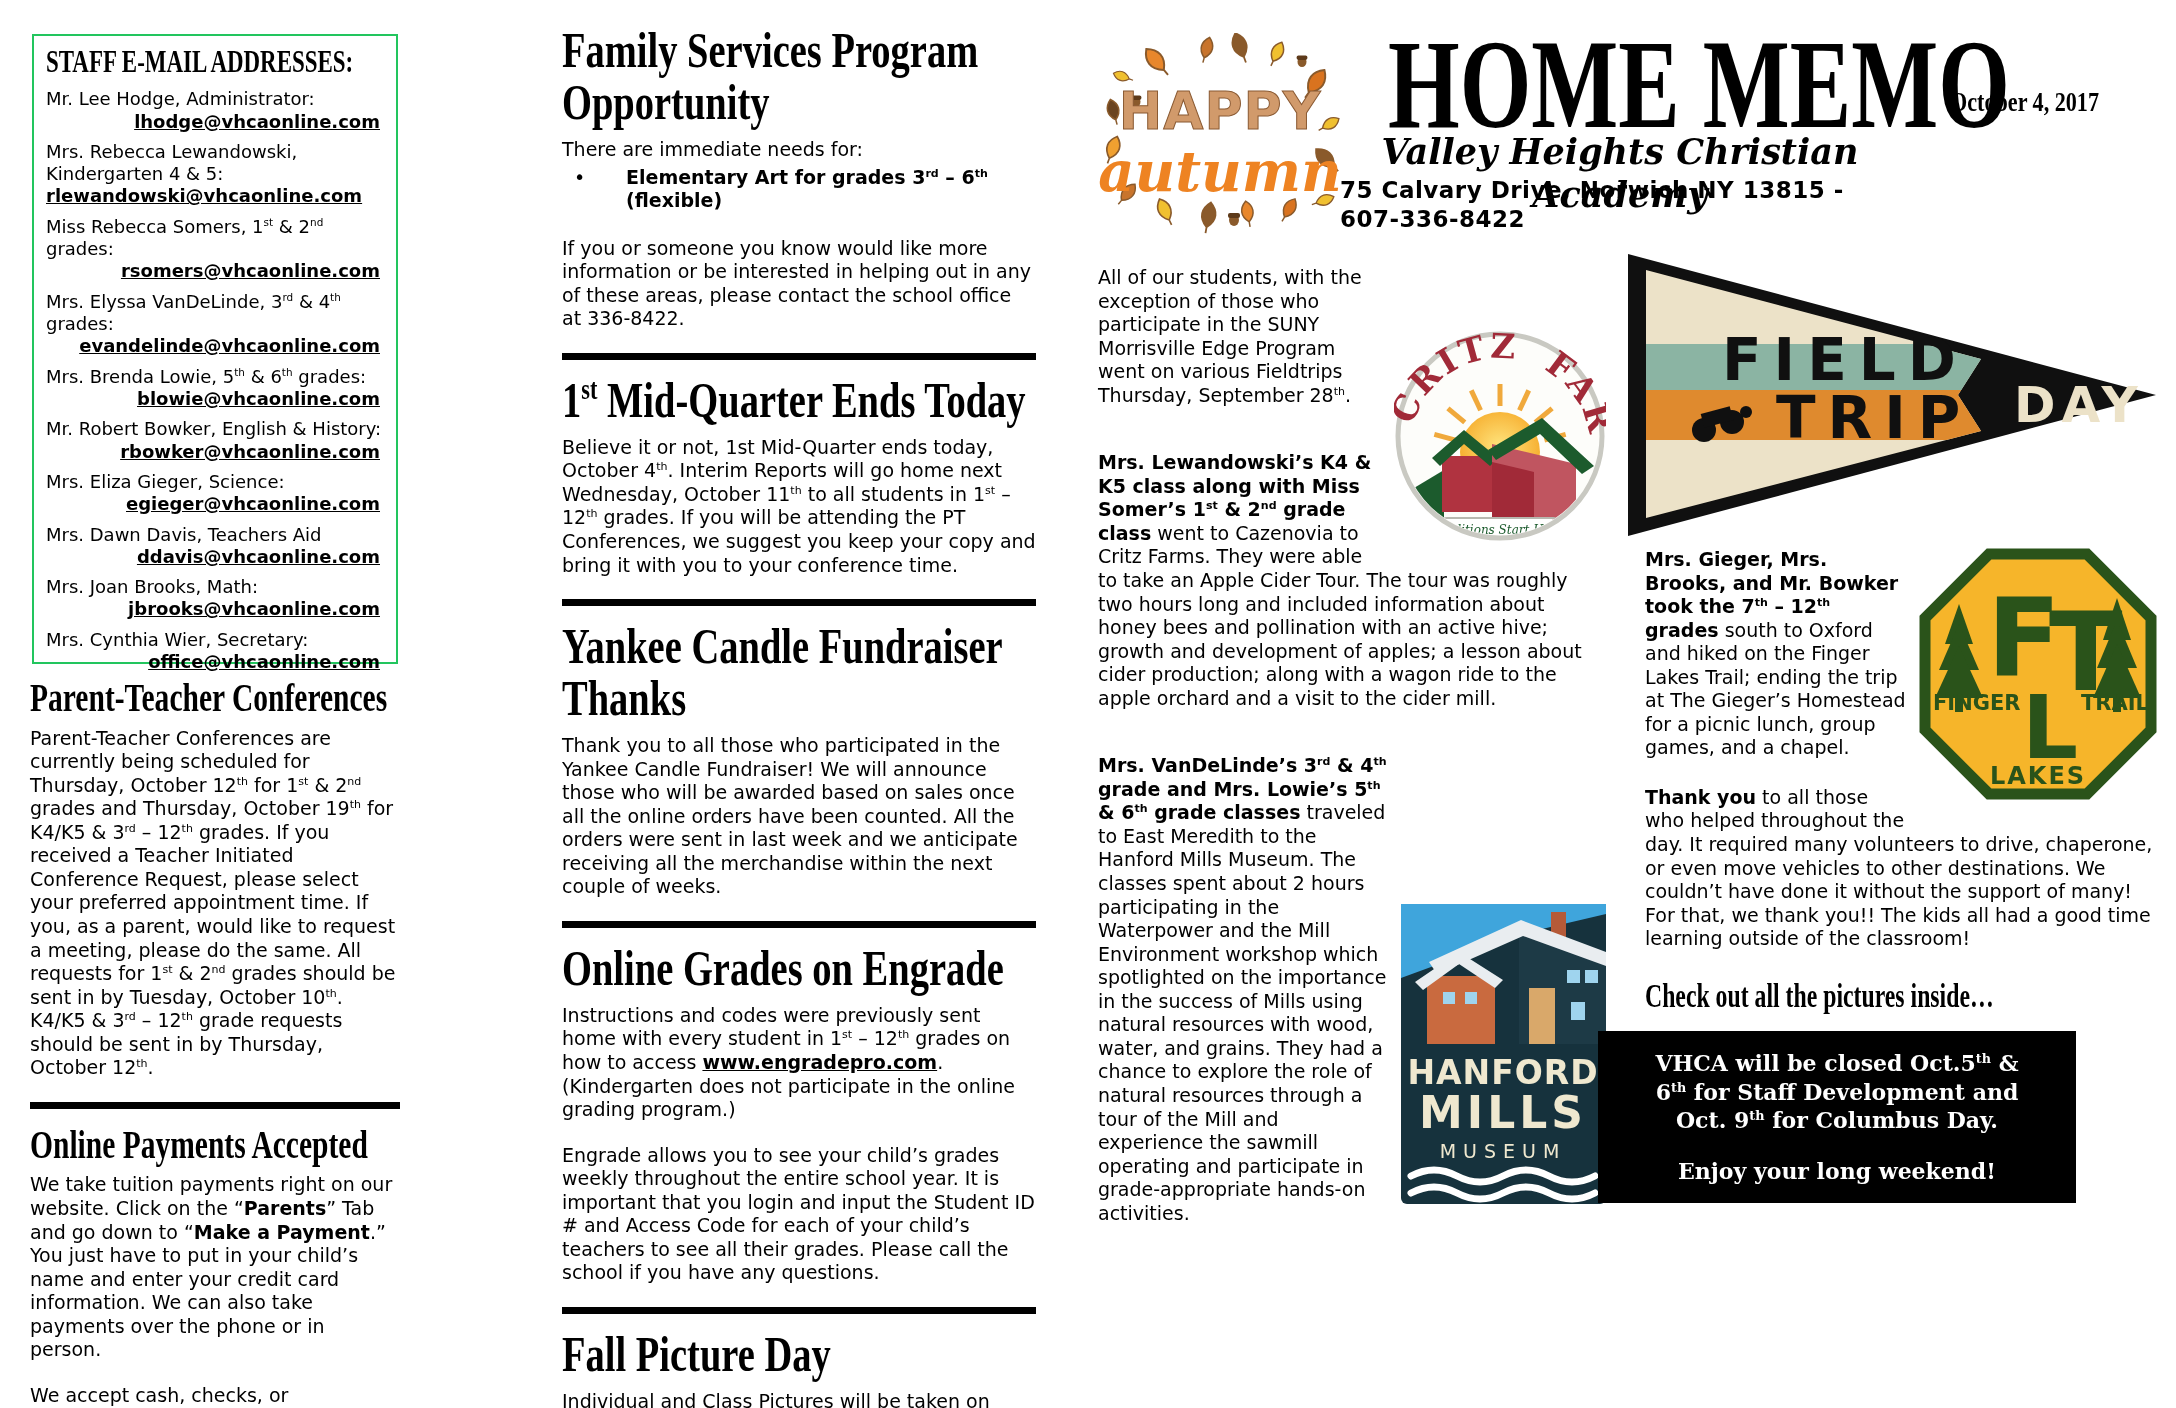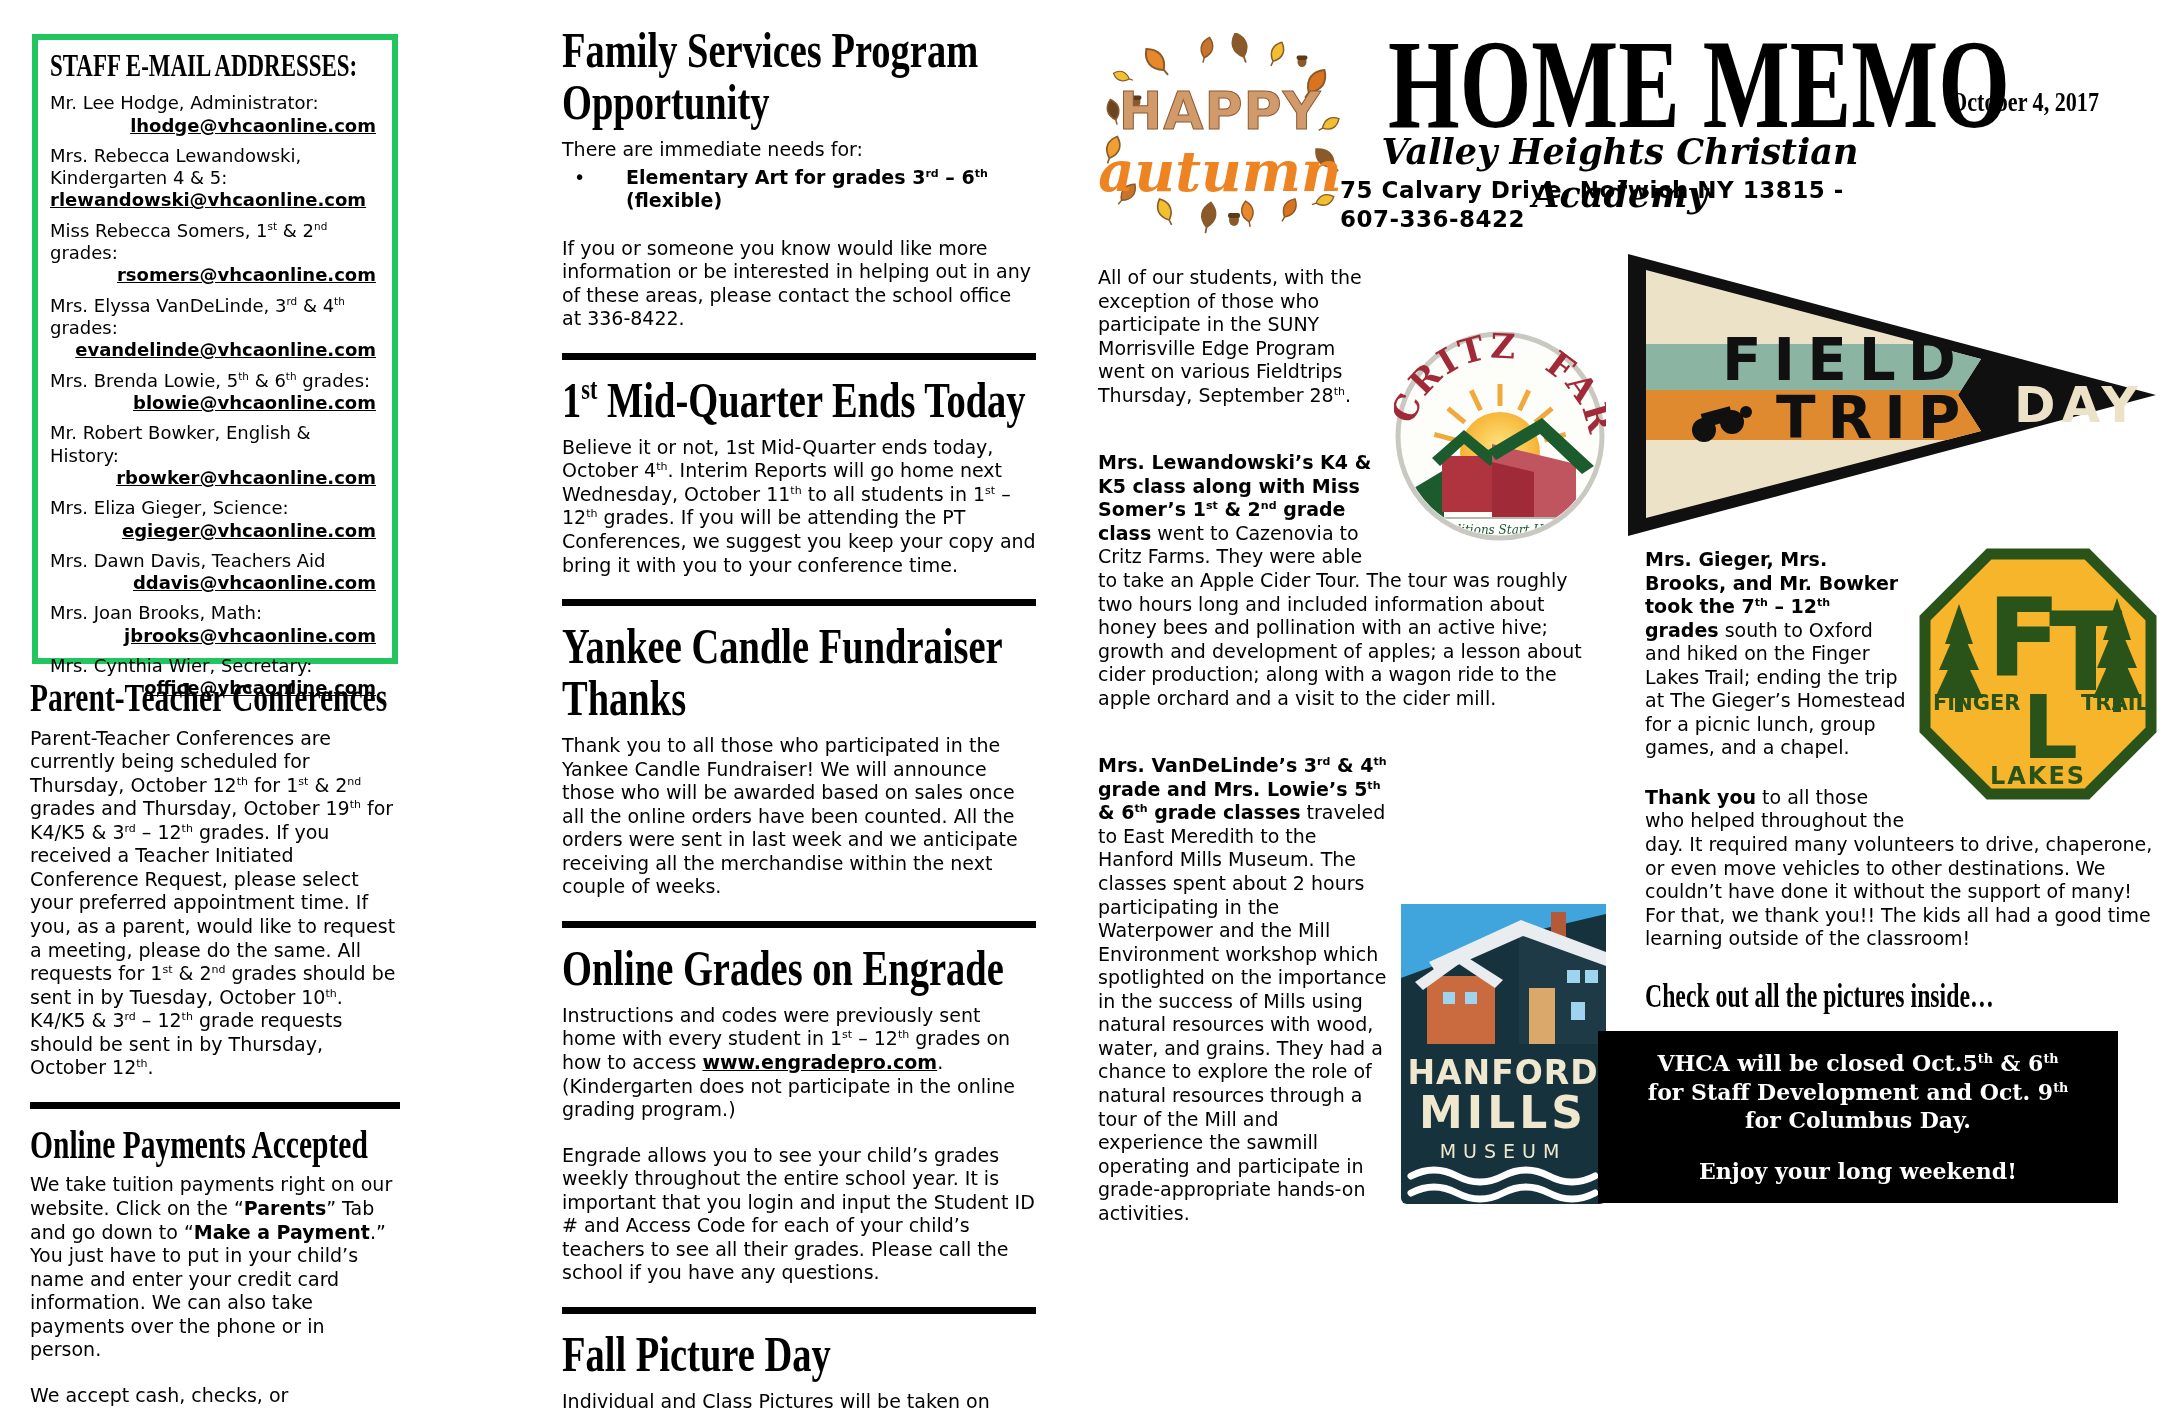--- a/index.html
+++ b/index.html
@@ -18,21 +18,21 @@
       transform-origin:0 0;white-space:nowrap;}
   .hl-col1{font-size:41px;transform:scaleX(0.72);margin:0 0 8px 0;}
   .hl-col2{font-size:50px;transform:scaleX(0.77);white-space:normal;width:612px;margin:0 0 10px 0;}
   .hl-staff{font-size:31px;transform:scaleX(0.74);margin:0 0 10px 0;}
   .hl-check{font-size:33px;transform:scaleX(0.72);margin:28px 0 18px 0;}
 
   .bar{height:7px;background:#000;border:0;margin:10px 0 14px 0;}
 
   
   .staff-box{position:absolute;left:32px;top:34px;width:366px;height:630px;
-    border:6px solid #22c55e;padding:10px 12px;box-sizing:border-box;font-size:18px;}
+    border:2px solid #22c55e;padding:10px 12px;box-sizing:border-box;font-size:18px;}
   .entry{margin-bottom:8px;}
   .email{font-weight:700;text-decoration:underline;margin-top:13px;}
   .email-line{text-align:right;padding-right:4px;}
   .col1{position:absolute;left:30px;top:676px;width:370px;}
   .col2{position:absolute;left:562px;top:24px;width:474px;}
   .col3{position:absolute;left:1098px;top:266px;width:508px;}
   .col4{position:absolute;left:1645px;top:548px;width:512px;}
 
   
   .autumn-art{position:absolute;left:1096px;top:33px;width:248px;height:202px;text-align:center;}
@@ -47,21 +47,21 @@
 
   
   .critz-float{float:right;width:212px;height:232px;margin:56px 0 10px 12px;}
   .hanford-float{float:right;width:205px;height:300px;margin:150px 0 10px 12px;}
   .flt-float{float:right;width:238px;height:252px;margin:0 0 12px 12px;}
   .pennant-wrap{position:absolute;left:1626px;top:250px;width:532px;height:290px;}
 
   .gap-after{margin-bottom:44px;}
 
   
-  .closed-box{margin-left:-47px;width:520px;box-sizing:border-box;background:#000;color:#fff;
+  .closed-box{margin-left:-47px;width:478px;box-sizing:border-box;background:#000;color:#fff;
     text-align:center;padding:18px 40px;font-family:"DejaVu Serif",serif;font-weight:700;
     font-size:22px;line-height:1.3;}
   .closed-box p{margin:0 0 22px 0;}
   .closed-box p:last-child{margin:0;}
 </style>
 </head>
 <body>
 
 <div class="autumn-art">
   <svg width="248" height="202" viewBox="0 0 248 202">

